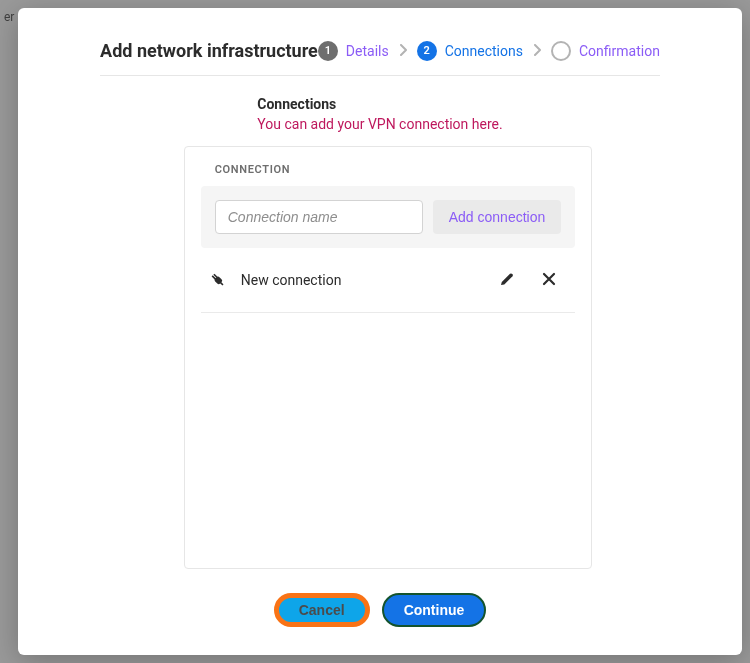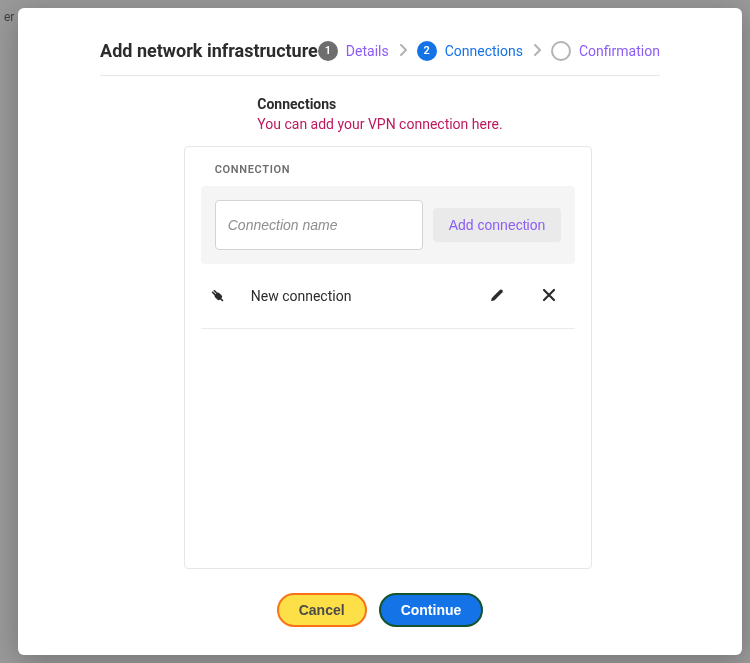--- a/index.html
+++ b/index.html
@@ -120,21 +120,21 @@
     .input-row {
       background: #f5f5f5;
       border-radius: 4px;
       padding: 14px 14px;
       display: flex;
       gap: 10px;
       align-items: center;
     }
     .text-input {
       flex: 1;
-      height: 50px;
+      height: 34px;
       border: 1px solid #d3d3d3;
       border-radius: 4px;
       background: #fff;
       padding: 0 12px;
       font-size: 14px;
       font-style: italic;
       color: #c2410c;
       outline: none;
     }
     .text-input::placeholder {
@@ -149,21 +149,21 @@
       background: #eaeaea;
       color: #8b5cf6;
       font-size: 14px;
       cursor: not-allowed;
     }
     .conn-item {
       display: flex;
       align-items: center;
       padding: 18px 12px 18px 8px;
       border-bottom: 1px solid #eaeaea;
-      gap: 24px;
+      gap: 14px;
     }
     .conn-icon {
       width: 18px;
       height: 18px;
       flex-shrink: 0;
     }
     .conn-name {
       flex: 1;
       font-size: 14px;
       color: #2c2c2c;
@@ -189,22 +189,22 @@
       height: 34px;
       padding: 0 20px;
       border-radius: 17px;
       font-size: 14px;
       font-weight: 600;
       cursor: pointer;
       display: flex;
       align-items: center;
     }
     .btn-secondary {
-      background: #fde047;
-      border: 2px solid #f97316;
+      background: #0ea5e9;
+      border: 5px solid #f97316;
       color: #4b4b4b;
     }
     .btn-primary {
       background: #1473e6;
       border: 2px solid #14532d;
       color: #fff;
     }
   </style>
 </head>
 <body>

